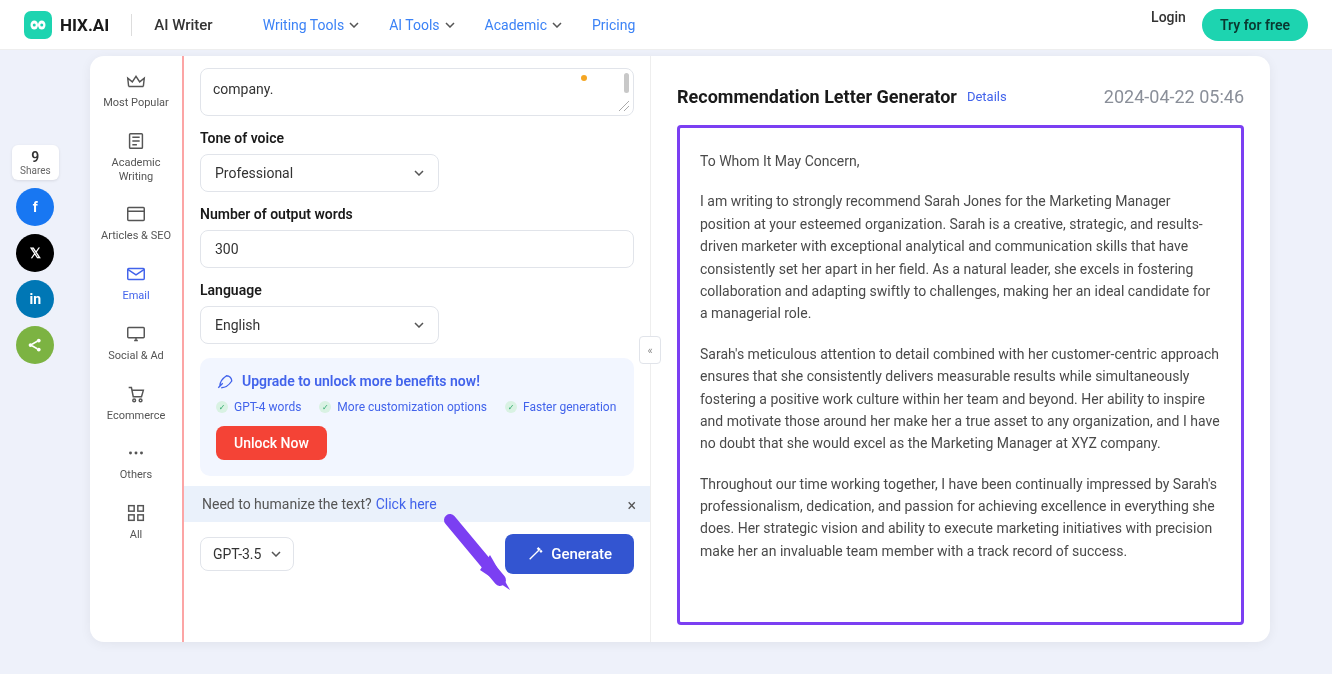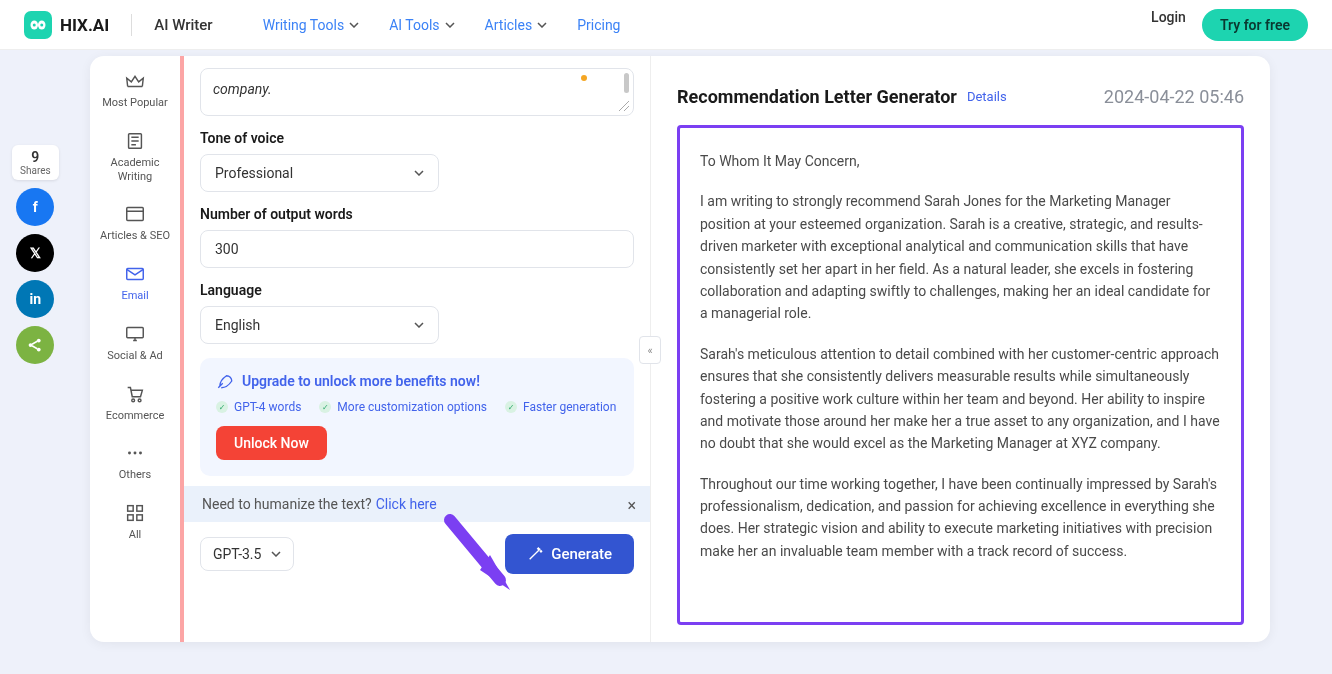--- a/index.html
+++ b/index.html
@@ -24,30 +24,30 @@
 .share-count { font-size: 14px; font-weight: 600; color: #333; }
 .share-lbl { font-size: 10px; color: #666; }
 .share-btn { width: 38px; height: 38px; border-radius: 50%; display: flex; align-items: center; justify-content: center; color: #fff; font-weight: 700; font-size: 14px; cursor: pointer; }
 .fb { background: #1877f2; }
 .tw { background: #000; }
 .li { background: #0077b5; }
 .sh { background: #7cb342; }
 
 .main-card { position: absolute; left: 90px; top: 56px; width: 1180px; height: 586px; background: #fff; border-radius: 14px; box-shadow: 0 2px 12px rgba(0,0,0,0.06); display: flex; overflow: hidden; }
 
-.sidebar { width: 94px; border-right: 4px solid #fca5a5; display: flex; flex-direction: column; padding-top: 4px; }
+.sidebar { width: 94px; border-right: 2px solid #fca5a5; display: flex; flex-direction: column; padding-top: 4px; }
 .side-item { display: flex; flex-direction: column; align-items: center; justify-content: center; padding: 10px 4px; cursor: pointer; text-align: center; gap: 4px; }
 .side-item svg { width: 22px; height: 22px; }
 .side-item-label { font-size: 11px; color: #555; line-height: 1.25; }
 .side-item.active .side-item-label { color: #4263eb; }
 .side-item.active svg { stroke: #4263eb; }
 
 .form-pane { width: 466px; padding: 12px 16px 14px 16px; display: flex; flex-direction: column; position: relative; }
 .form-row { margin-bottom: 14px; }
-.stub-box { border: 1px solid #e1e4ea; border-radius: 8px; padding: 10px 12px; position: relative; min-height: 48px; font-style: italic; }
+.stub-box { border: 1px solid #e1e4ea; border-radius: 8px; padding: 10px 12px; position: relative; min-height: 48px; }
 .stub-text { font-size: 14px; color: #333; }
 .resize-handle { position: absolute; right: 2px; bottom: 2px; width: 14px; height: 14px; }
 .orange-dot { position: absolute; right: 46px; top: 6px; width: 6px; height: 6px; background: #f5a623; border-radius: 50%; }
 .scrollbar-stub { position: absolute; right: 4px; top: 4px; width: 5px; height: 20px; background: #c8c8c8; border-radius: 3px; }
 .field-label { font-size: 14px; font-weight: 600; color: #1a1a1a; margin-bottom: 8px; }
 .select-box { border: 1px solid #e1e4ea; border-radius: 8px; padding: 10px 14px; display: flex; align-items: center; justify-content: space-between; cursor: pointer; width: 239px; }
 .select-val { font-size: 14px; color: #333; }
 .input-box { border: 1px solid #e1e4ea; border-radius: 8px; padding: 10px 14px; font-size: 14px; color: #333; width: 100%; }
 
 .upgrade { background: #f2f6ff; border-radius: 10px; padding: 14px 16px 16px; }
@@ -101,21 +101,21 @@
           <path d="M1 1l4 4 4-4" stroke="#555" stroke-width="1.5" fill="none"></path>
         </svg>
       </div>
     <div class="topnav-item">
         <span>AI Tools</span>
         <svg class="chev" viewBox="0 0 10 6">
           <path d="M1 1l4 4 4-4" stroke="#555" stroke-width="1.5" fill="none"></path>
         </svg>
       </div>
     <div class="topnav-item">
-        <span>Articles</span>
+        <span>Academic</span>
         <svg class="chev" viewBox="0 0 10 6">
           <path d="M1 1l4 4 4-4" stroke="#555" stroke-width="1.5" fill="none"></path>
         </svg>
       </div>
     <div class="topnav-item">
         <span>Pricing</span>
       </div>
   </div>
   <div class="topright">
     <span class="login">Login</span>

